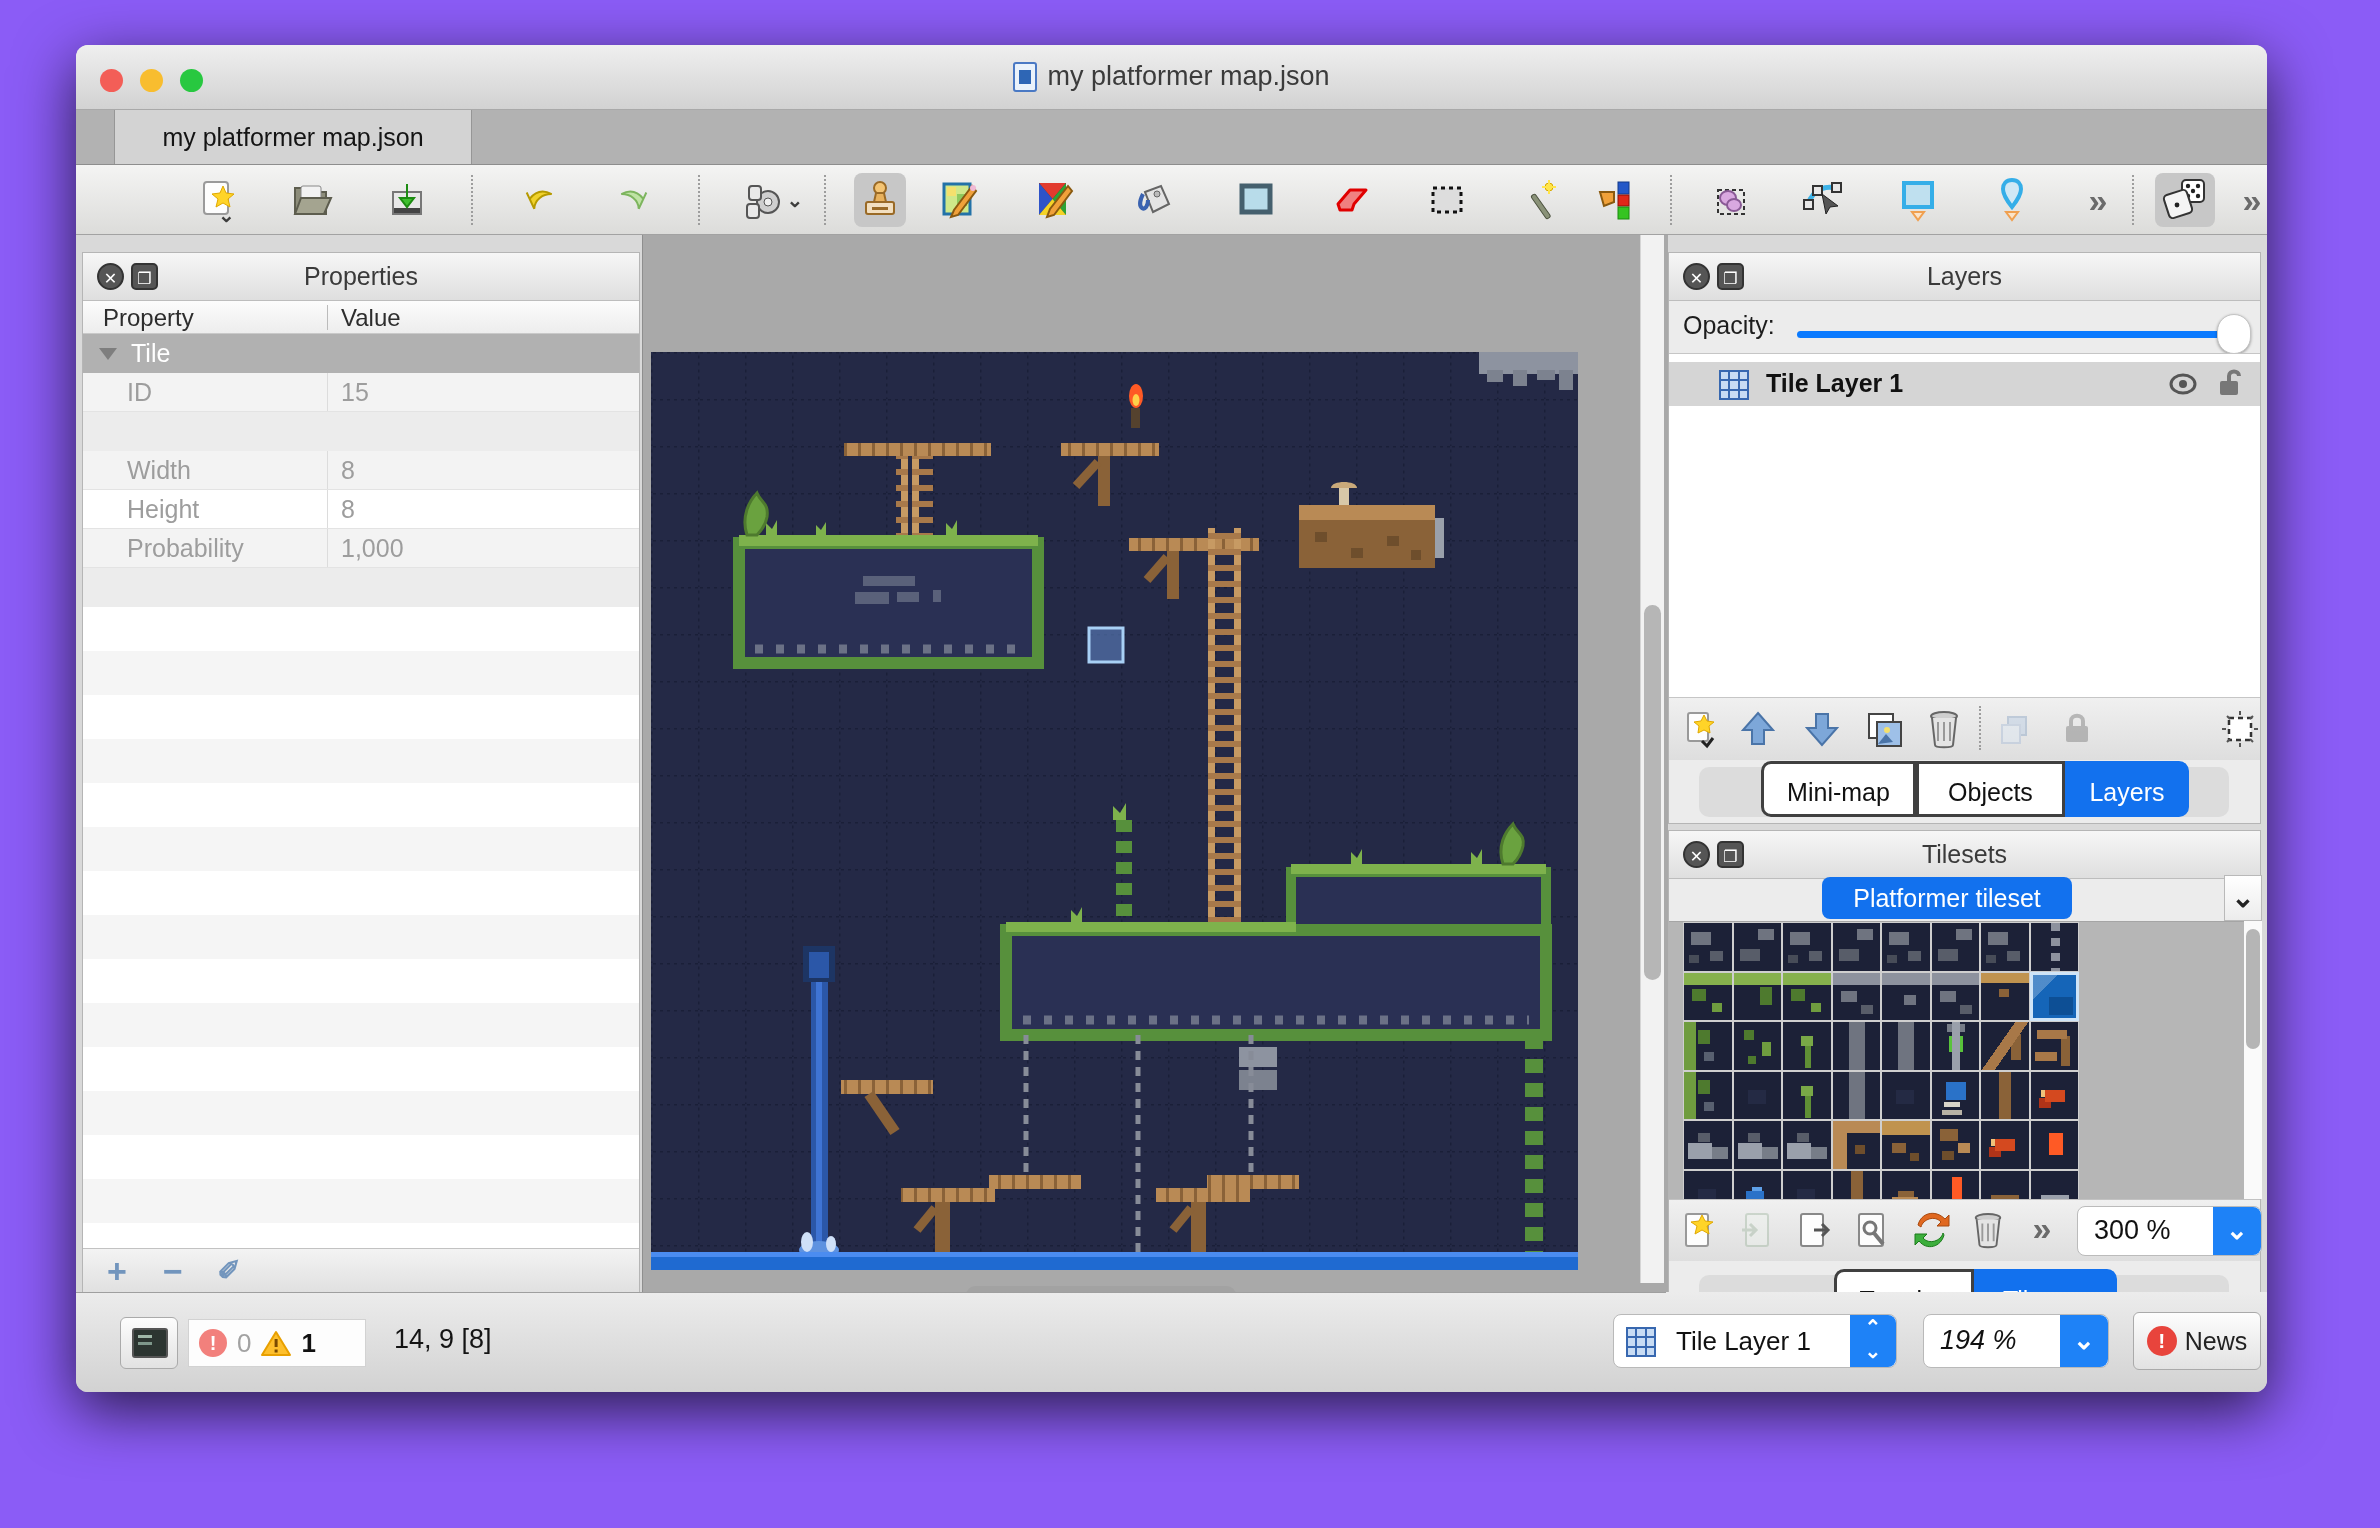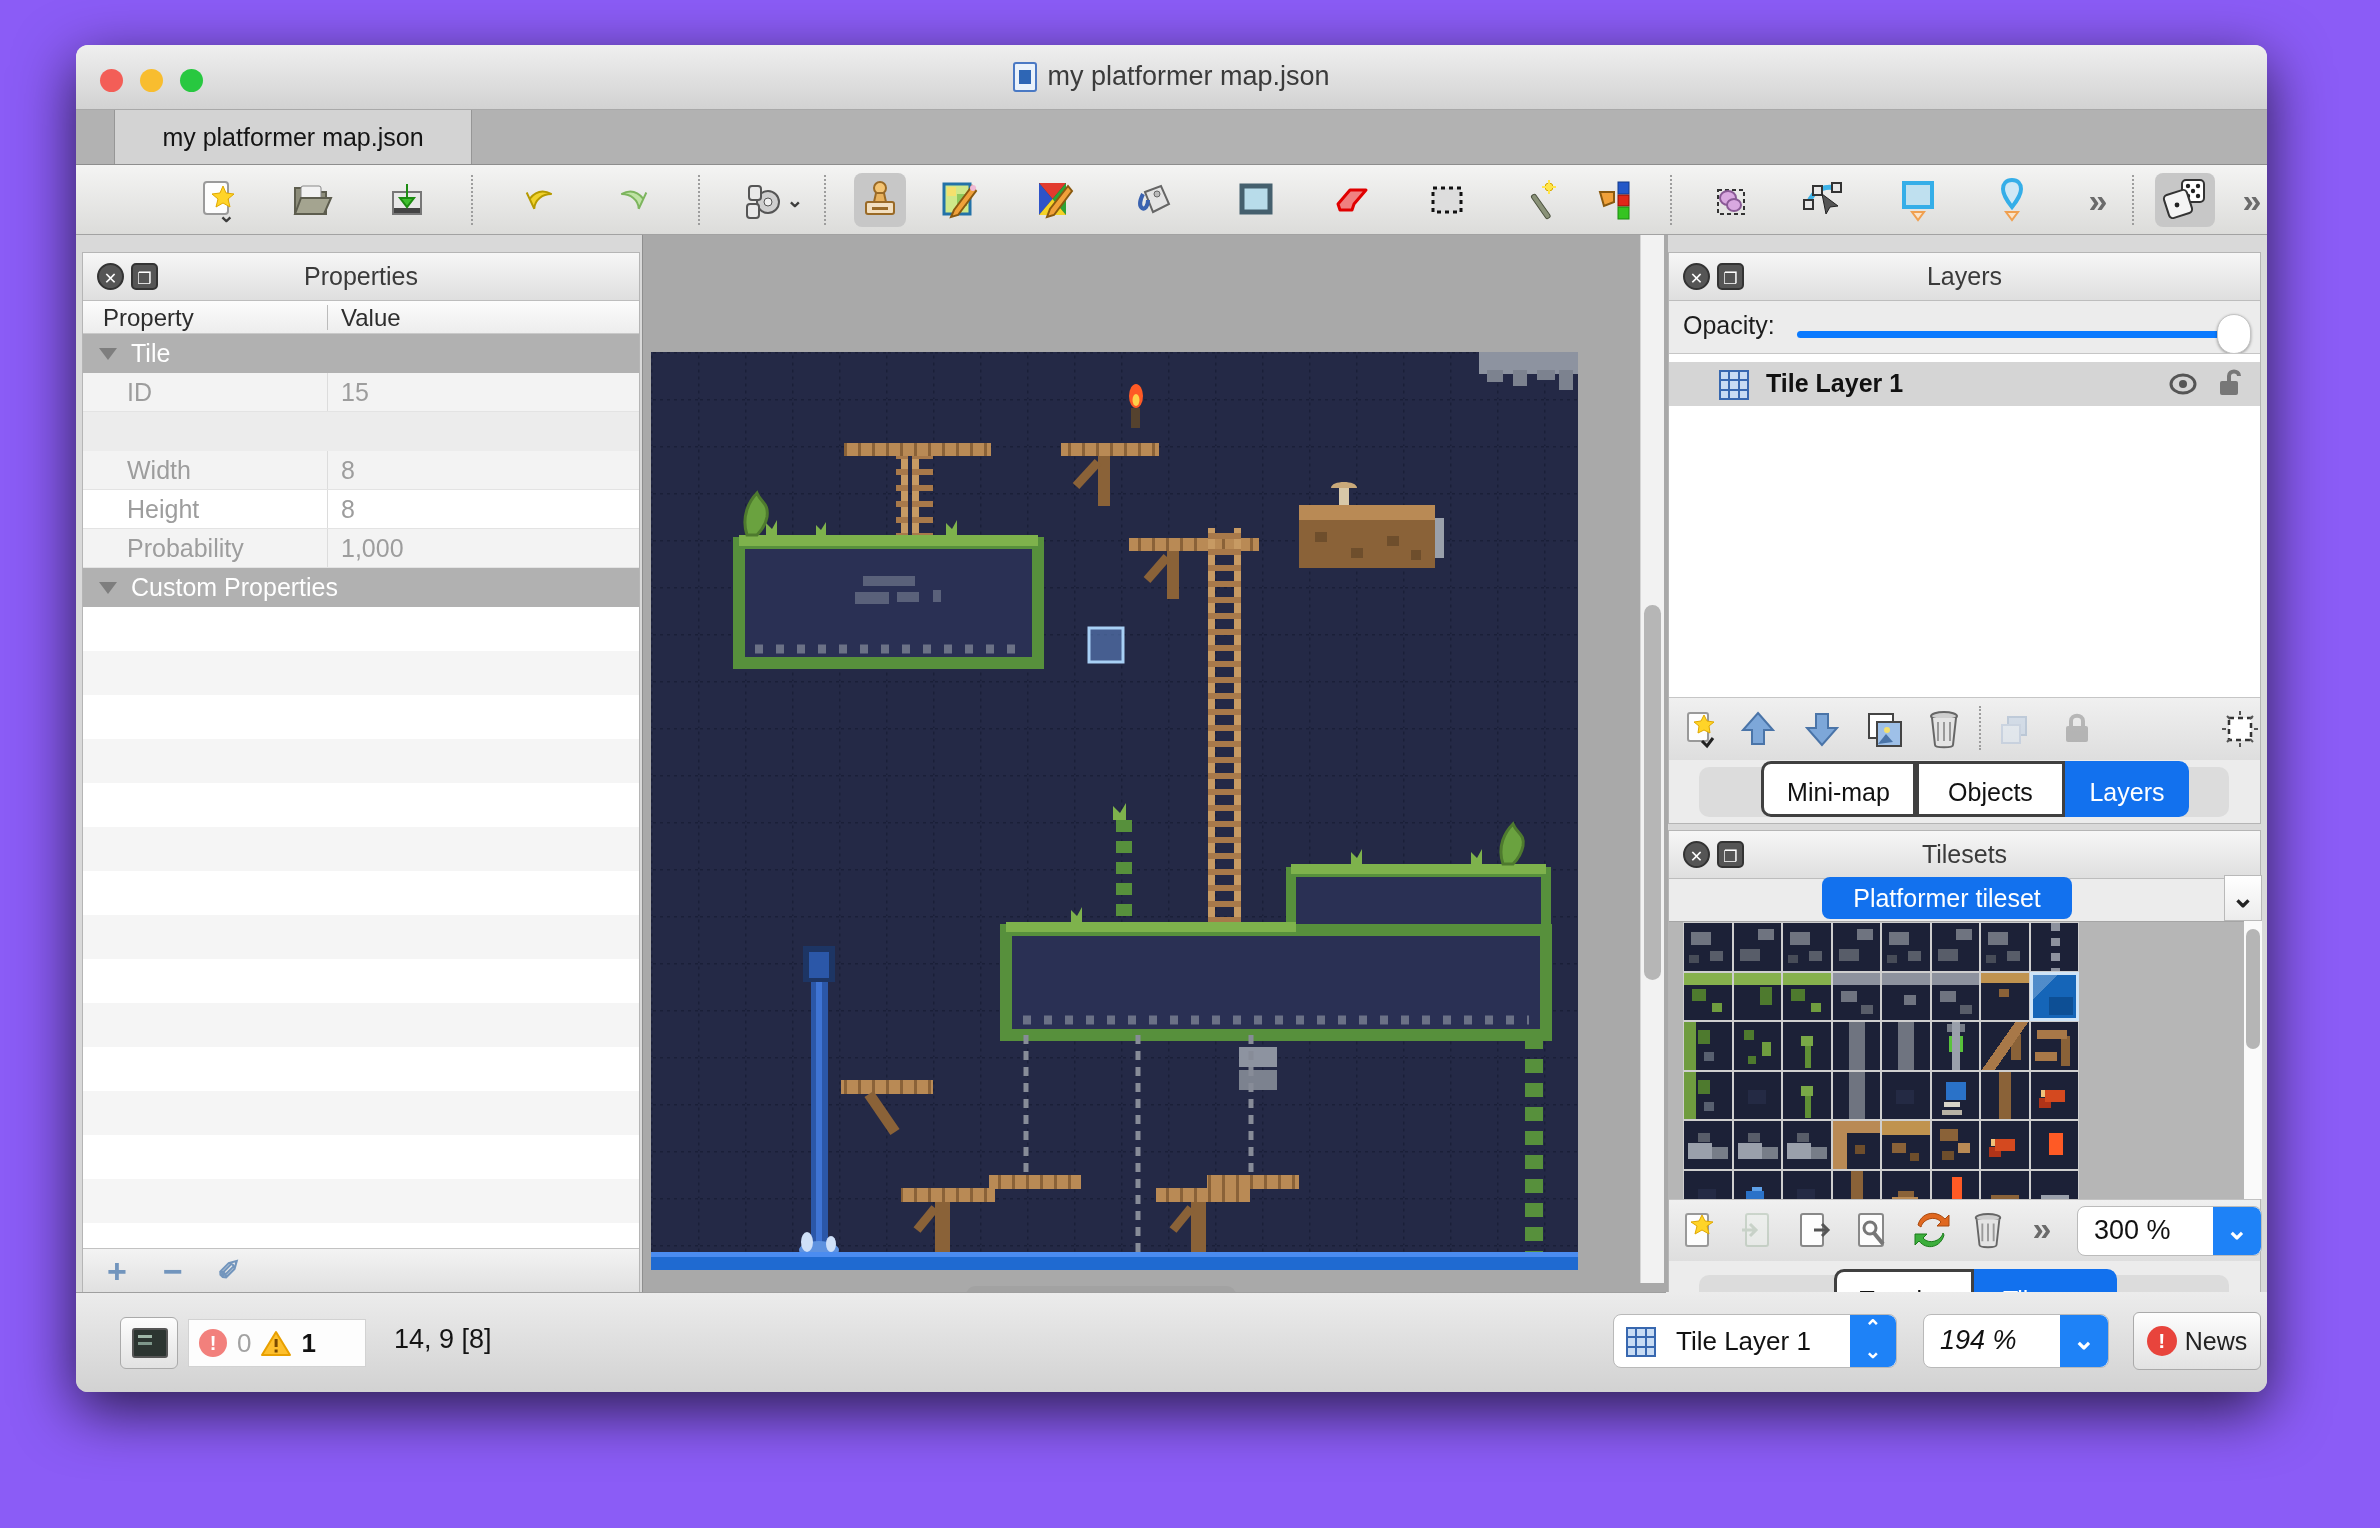--- a/index.html
+++ b/index.html
@@ -335,21 +335,20 @@
     <div class="abs prow" style="top:237px;background:#ffffff">
           <span class="k">Height</span>
           <span class="vline"></span>
           <span class="v">8</span>
         </div>
     <div class="abs prow" style="top:276px;background:#f3f3f3">
           <span class="k">Probability</span>
           <span class="vline"></span>
           <span class="v">1,000</span>
         </div>
-    <div class="abs pgroup" style="top:315px"><span class="tri"></span><span>Custom Properties</span></div>
     <div id="prop-empty" class="abs"></div>
     <div id="prop-foot" class="abs">
       <div class="abs pfbtn" style="left:12px">+</div>
       <div class="abs pfbtn" style="left:68px">−</div>
       <div class="abs pfbtn" style="left:124px;font-size:28px">✐</div>
     </div>
   </div>
 
   <div id="canvas" class="abs">
     <svg id="map" class="abs" viewBox="0 0 927 918">

